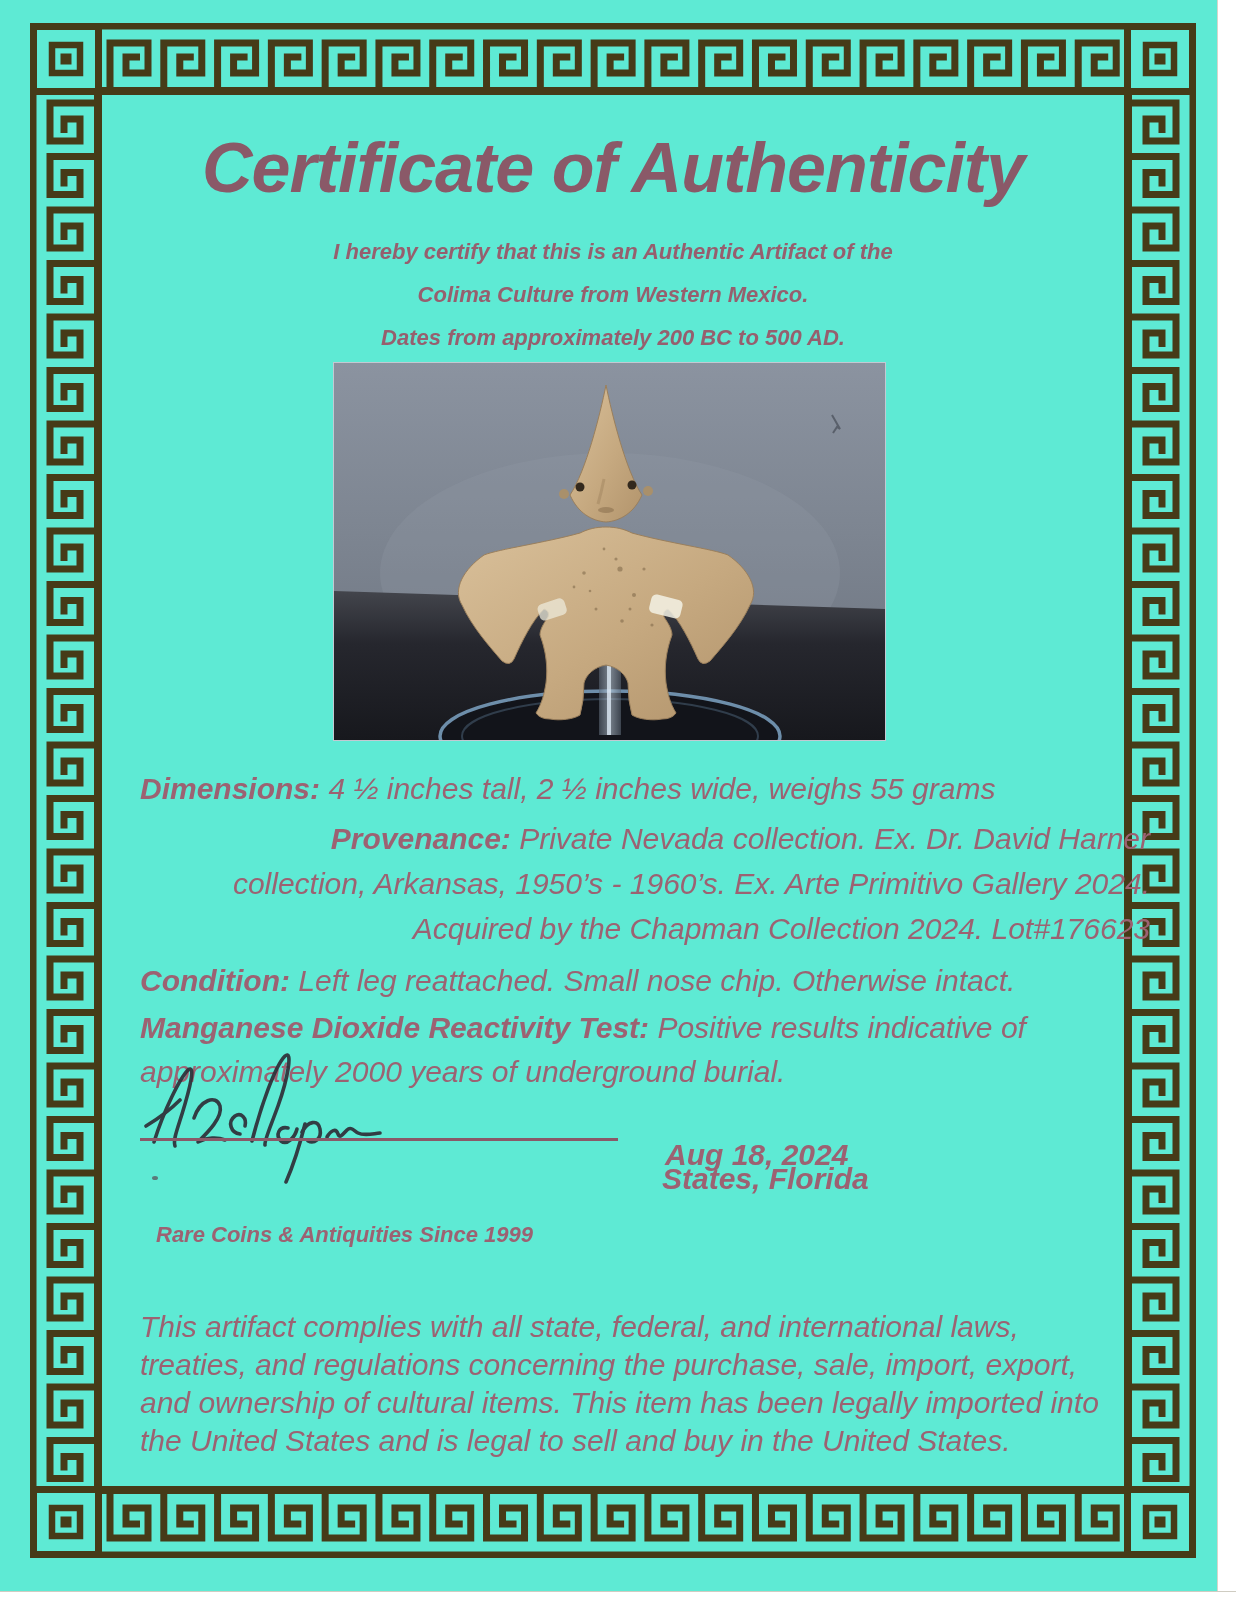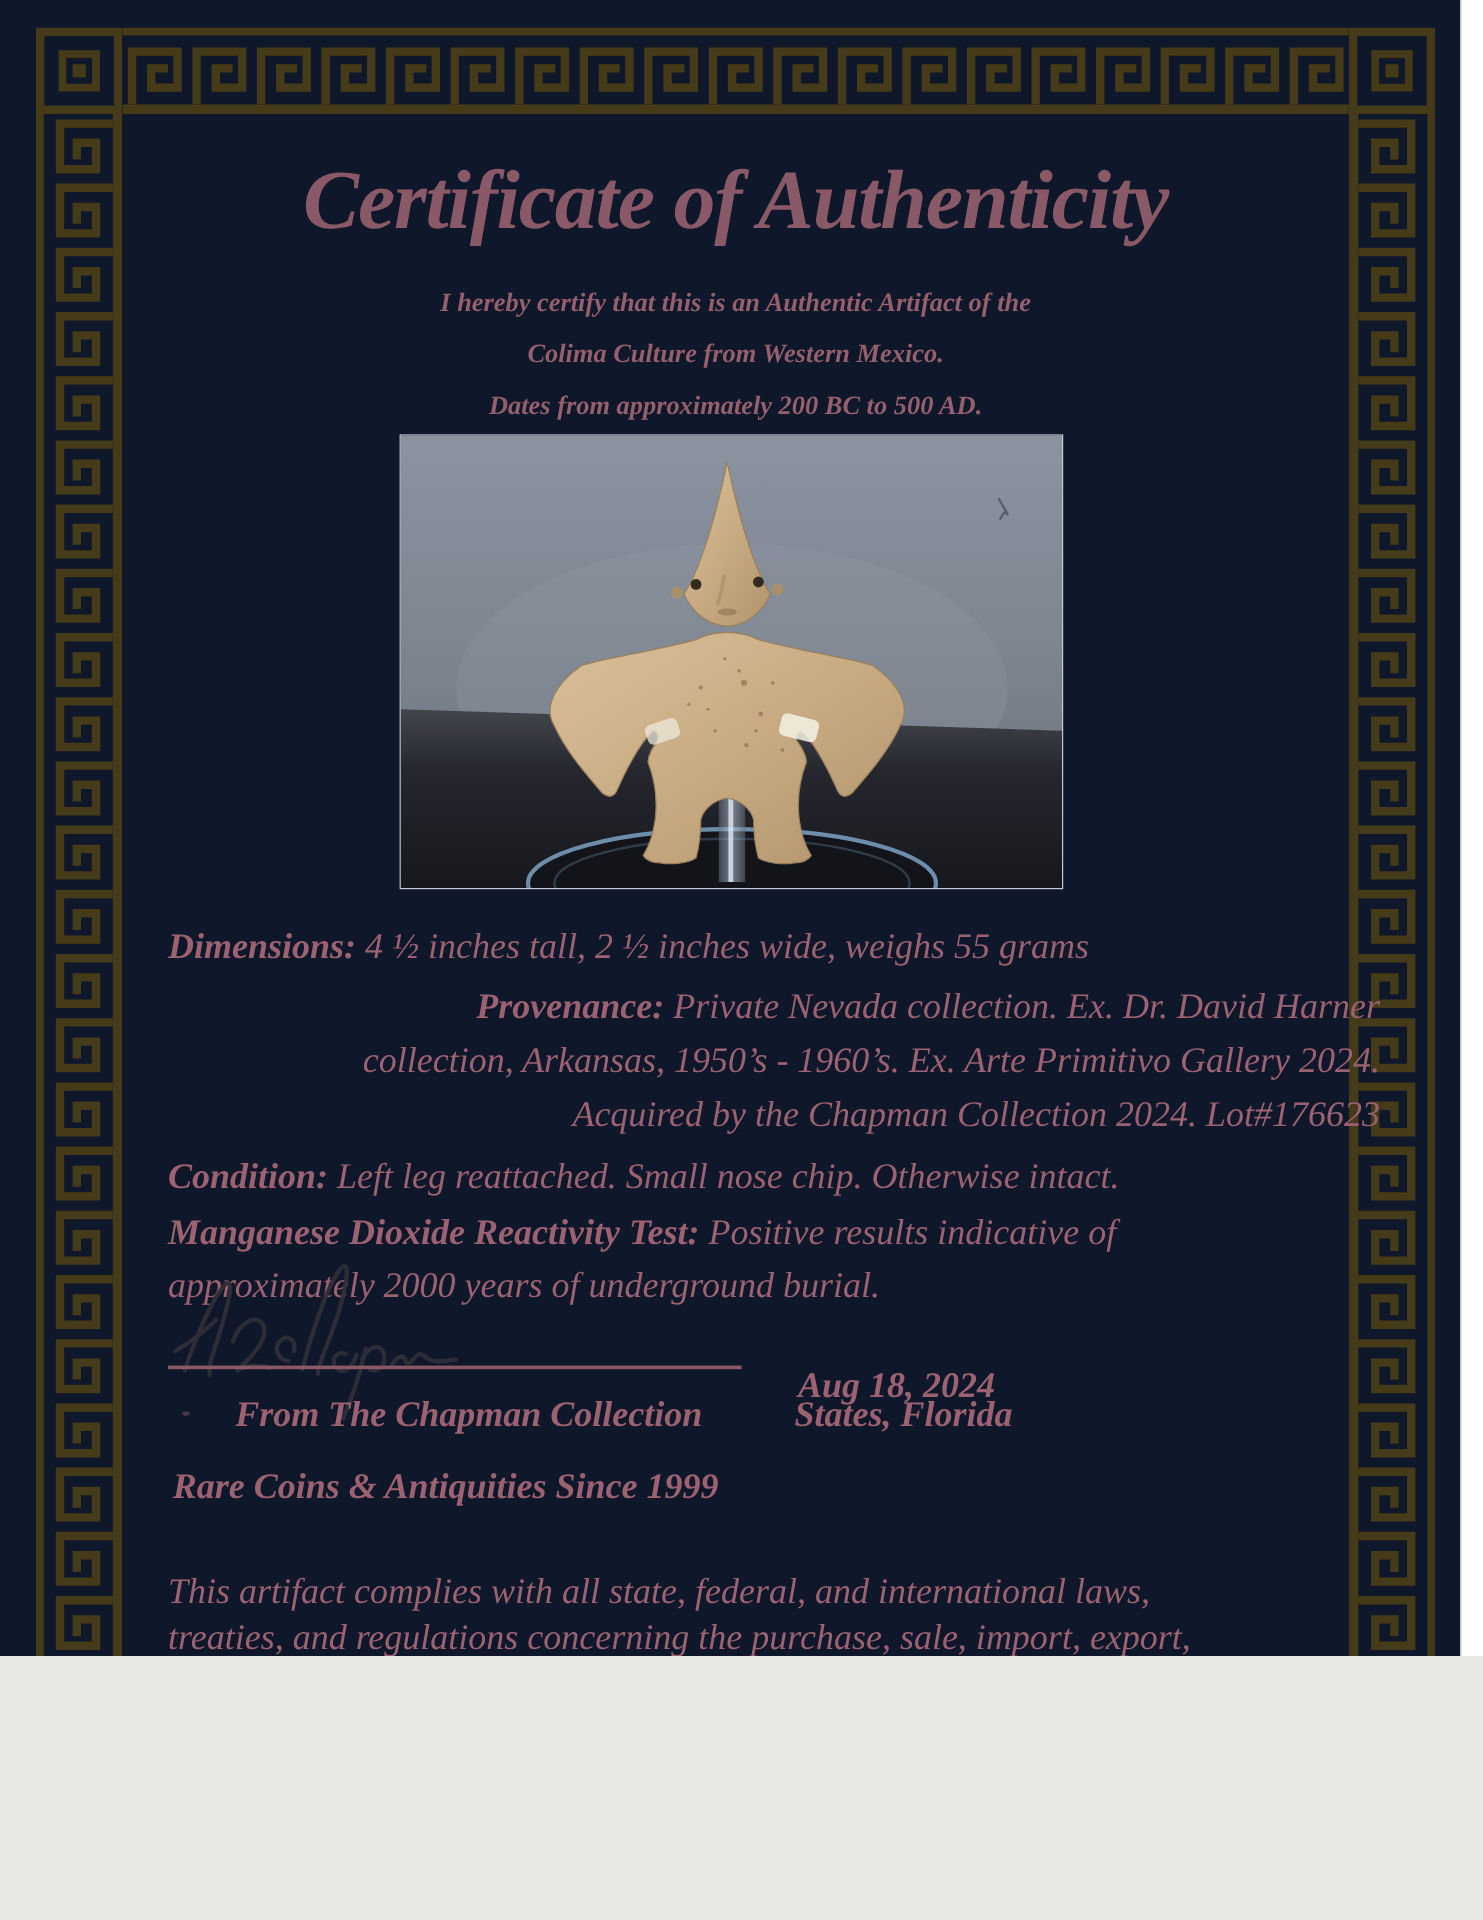--- a/index.html
+++ b/index.html
@@ -1,17 +1,17 @@
 <!DOCTYPE html>
 <html><head>
 <meta charset="utf-8">
 <style>
   html,body{margin:0;padding:0;background:#e8e8e4;}
-  .page{position:relative;width:1236px;height:1380px;background:#0f172a;overflow:hidden;
-        font-family:Liberation Serif, serif;}
+  .page{position:relative;width:1236px;height:1600px;background:#5eead4;overflow:hidden;
+        font-family:Liberation Sans, sans-serif;}
   
   .bstrip{position:absolute;}
   
   .scan-right{position:absolute;left:1217px;top:0;width:19px;height:1600px;background:#ffffff;border-left:1px solid #d7d4ca;}
   .scan-bottom{position:absolute;left:0;top:1591px;width:1236px;height:9px;background:#ffffff;border-top:1px solid #cfccc2;}
   
   .ink{position:absolute;font-style:italic;color:#9c6272;}
   .title{left:0;top:122px;width:1226px;text-align:center;font-size:70px;font-weight:700;
          letter-spacing:-1px;color:#8a5968;line-height:92px;}
   .subtitle{left:0;top:230px;width:1226px;text-align:center;font-size:22px;font-weight:700;line-height:43px;color:#965f6e;}
@@ -19,21 +19,21 @@
   .sec .lbl{font-weight:700;}
   .sec-dimensions{top:736px;}
   .sec-provenance{top:786px;text-align:right;}
   .sec-condition{top:928px;}
   .sec-reactivity{top:976px;line-height:44px;}
   .sig-line{position:absolute;left:140px;top:1138px;width:478px;height:3px;background:#8a5968;}
   .sig-date{left:665px;top:1112px;font-size:30px;font-weight:700;margin-top:26px;}
   .sig-from{left:196px;top:1162px;font-size:30px;font-weight:700;}
   .sig-loc{left:662px;top:1162px;font-size:30px;font-weight:700;}
   .ink-dot{position:absolute;left:152px;top:1176px;width:6px;height:4px;background:#5a4a52;border-radius:50%;opacity:.7;}
-  .tagline{left:144px;top:1222px;font-size:30px;font-weight:700;}
+  .tagline{left:156px;top:1222px;font-size:22px;font-weight:700;}
   .legal{left:140px;top:1278px;width:1040px;font-size:30px;line-height:38px;white-space:pre-line;}
   
   .photo{position:absolute;left:333px;top:362px;width:551px;height:377px;border:1px solid #c3c9d2;box-sizing:content-box;}
   .photo svg{display:block;}
   .sig-svg{position:absolute;left:128px;top:1038px;}
   .defs-holder{position:absolute;width:0;height:0;overflow:hidden;}
 </style>
 </head>
 <body>
 
@@ -274,21 +274,20 @@
       <path d="M124 103 C133 68 147 28 157 18 C165 11 160 40 150 68 C142 90 136 103 137 107"></path>
       <path d="M160 90 C151 88 147 97 153 103 C159 108 167 99 169 91"></path>
       <path d="M177 86 C173 102 165 128 158 144"></path>
       <path d="M174 94 C180 83 190 81 192 91 C194 101 186 106 180 103"></path>
       <path d="M199 99 C203 92 208 90 210 96 C212 101 215 96 219 92 C223 88 226 93 230 95 C236 98 243 96 252 95"></path>
     </g>
   </svg>
   <div class="sig-line"></div>
   <div class="ink sig-date">Aug 18, 2024</div>
   <div class="ink-dot"></div>
-  <div class="ink sig-from">From The Chapman Collection</div>
   <div class="ink sig-loc">States, Florida</div>
   <div class="ink tagline">Rare Coins &amp; Antiquities Since 1999</div>
 
   <p class="ink legal">This artifact complies with all state, federal, and international laws,
 treaties, and regulations concerning the purchase, sale, import, export,
 and ownership of cultural items. This item has been legally imported into
 the United States and is legal to sell and buy in the United States.</p>
 
   <div class="scan-right"></div>
   <div class="scan-bottom"></div>

